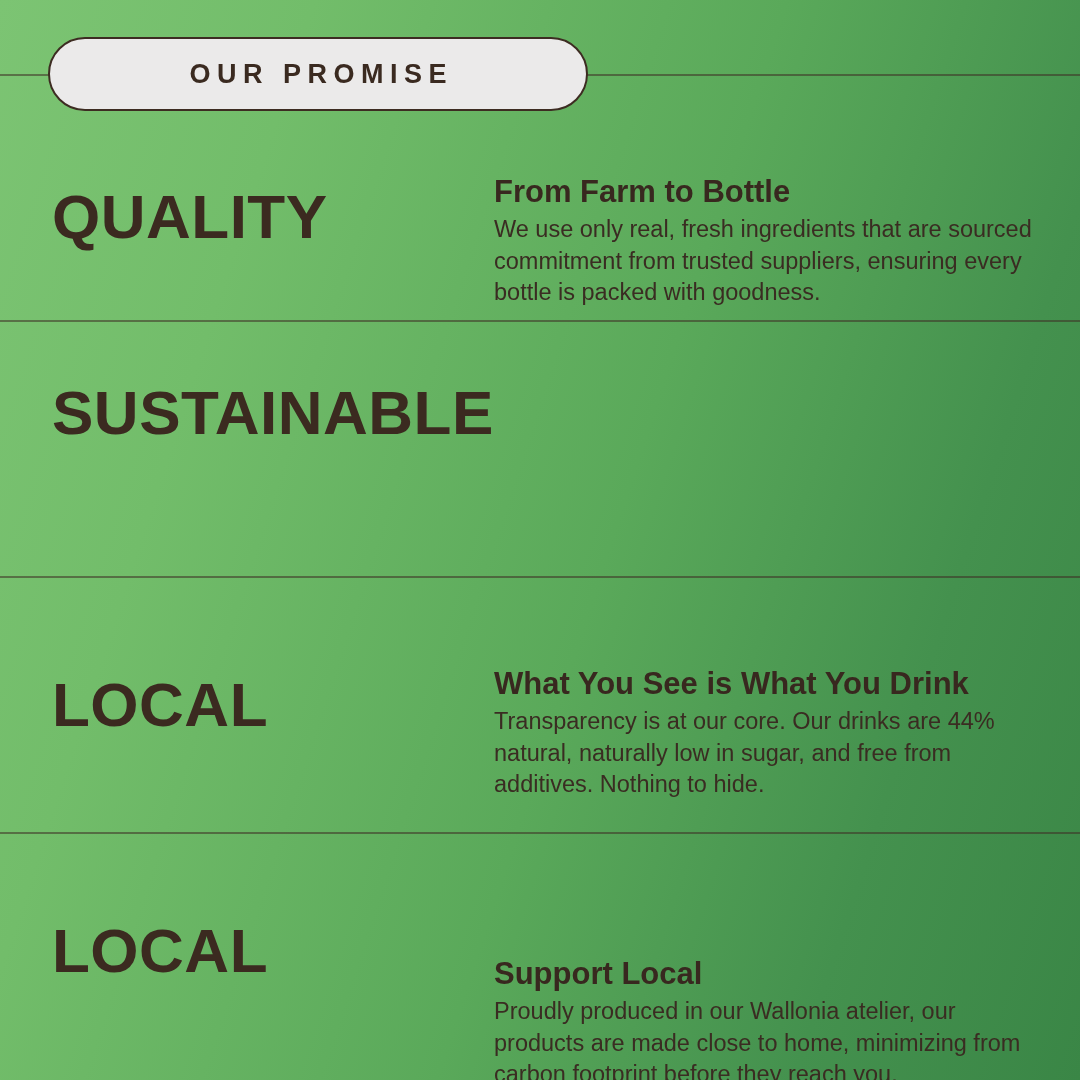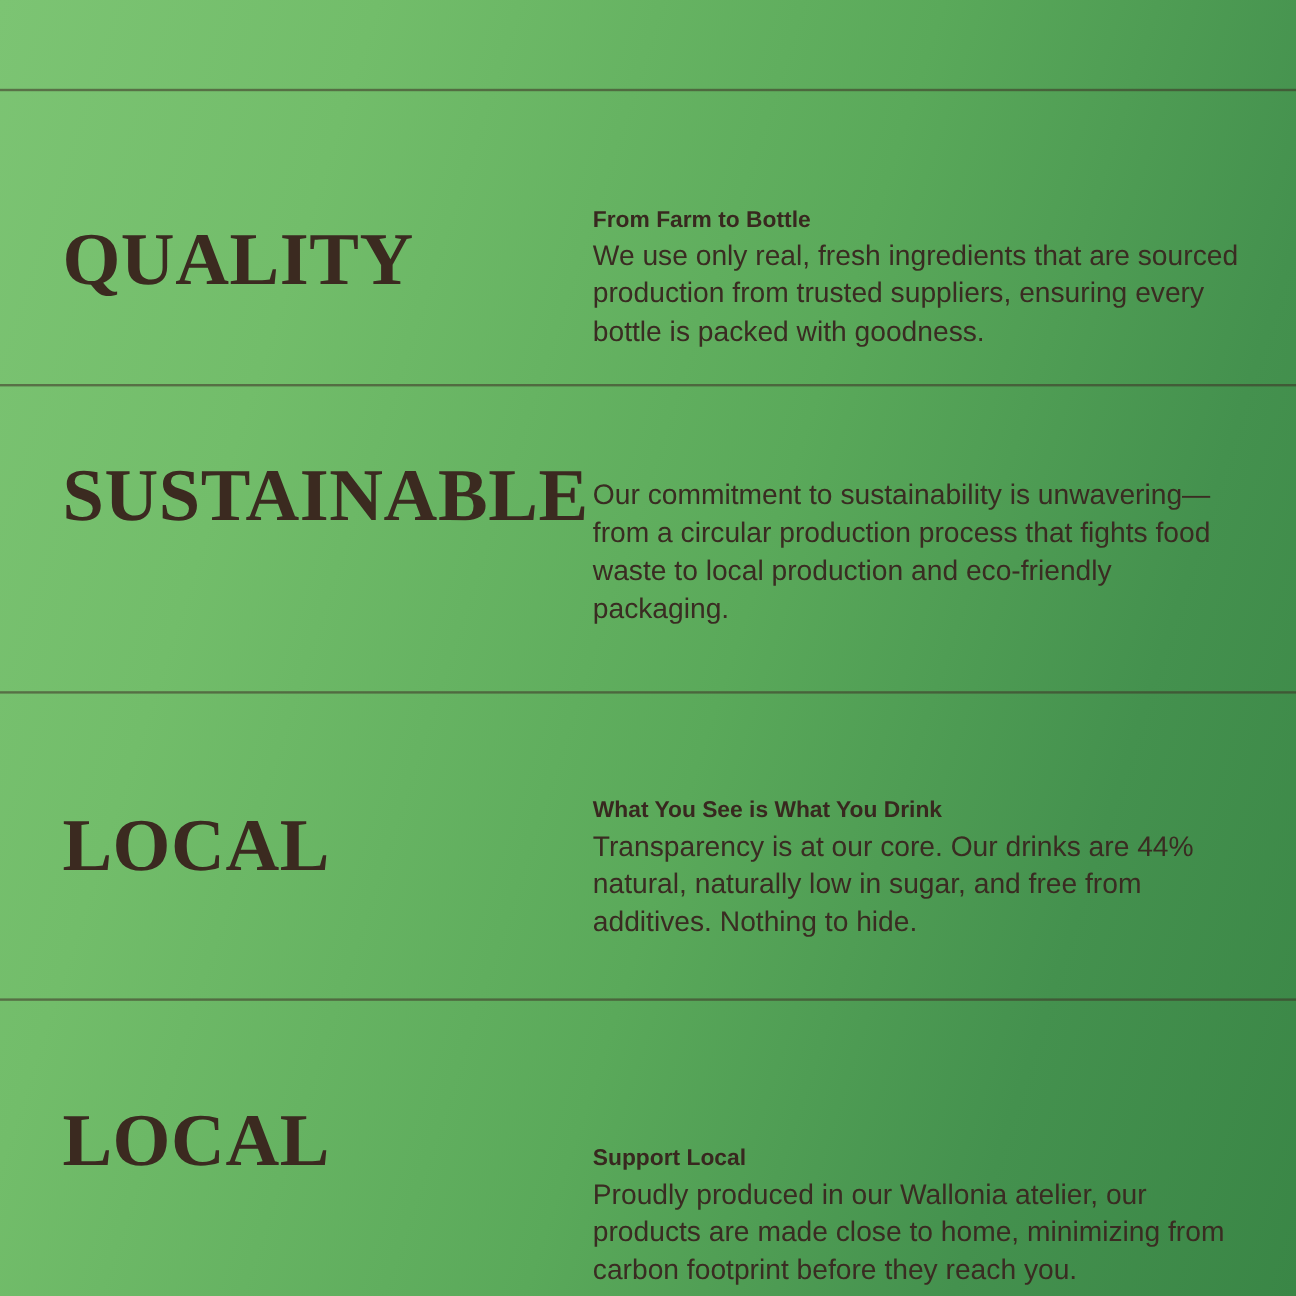--- a/index.html
+++ b/index.html
@@ -61,36 +61,36 @@
   
   .row {
     position: absolute;
     left: 0;
     width: 1080px;
     z-index: 3;
   }
   .row-title {
     position: absolute;
     left: 52px;
-    font-family: Liberation Serif, serif;
+    font-family: Liberation Sans, sans-serif;
     font-weight: bold;
     font-size: 62px;
     line-height: 1;
     letter-spacing: 0.5px;
     color: #3b2a20;
     white-space: nowrap;
   }
   .row-body {
     position: absolute;
     left: 494px;
     width: 540px;
   }
   .row-sub {
     font-family: "Liberation Sans", sans-serif;
-    font-size: 19px;
+    font-size: 31px;
     font-weight: bold;
     line-height: 1.36;
     color: #38281f;
     margin: 0 0 1px 0;
   }
   .row-desc {
     font-family: "Liberation Sans", sans-serif;
     font-size: 23.5px;
     font-weight: 400;
     line-height: 1.345;
@@ -118,33 +118,35 @@
 </head>
 <body>
 
 <div id="canvas">
 
   <div class="divider" id="div-1"></div>
   <div class="divider" id="div-2"></div>
   <div class="divider" id="div-3"></div>
   <div class="divider" id="div-4"></div>
 
+  <div class="pill">
+    <span class="pill-label">OUR PROMISE</span>
+  </div>
 
   <div class="row" id="row-quality">
     <div class="row-title">QUALITY</div>
     <div class="row-body">
       <p class="row-sub">From Farm to Bottle</p>
-      <p class="row-desc">We use only real, fresh ingredients that are sourced production from trusted suppliers, ensuring every bottle is packed with goodness.</p>
+      <p class="row-desc">We use only real, fresh ingredients that are sourced commitment from trusted suppliers, ensuring every bottle is packed with goodness.</p>
     </div>
   </div>
 
   <div class="row" id="row-sustainable">
     <div class="row-title">SUSTAINABLE</div>
     <div class="row-body">
-      <p class="row-desc">Our commitment to sustainability is unwavering—from a circular production process that fights food waste to local production and eco-friendly packaging.</p>
     </div>
   </div>
 
   <div class="row" id="row-honest">
     <div class="row-title">LOCAL</div>
     <div class="row-body">
       <p class="row-sub">What You See is What You Drink</p>
       <p class="row-desc">Transparency is at our core. Our drinks are 44% natural, naturally low in sugar, and free from additives. Nothing to hide.</p>
     </div>
   </div>

